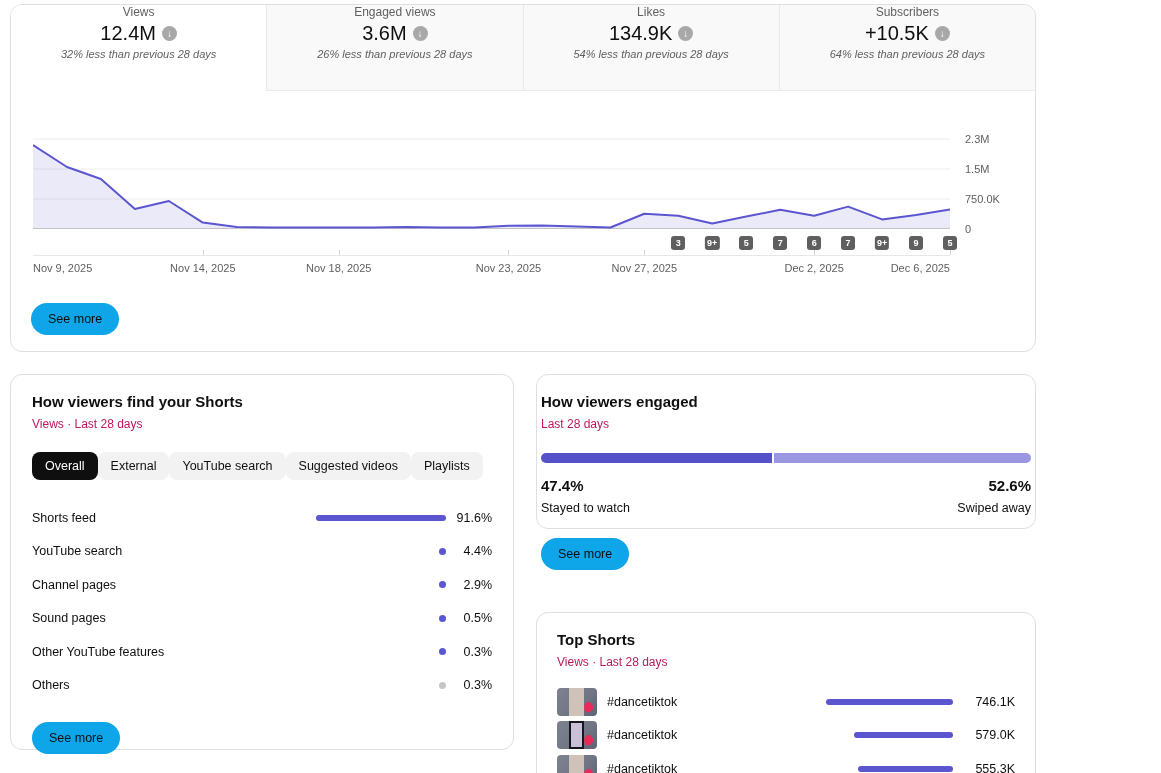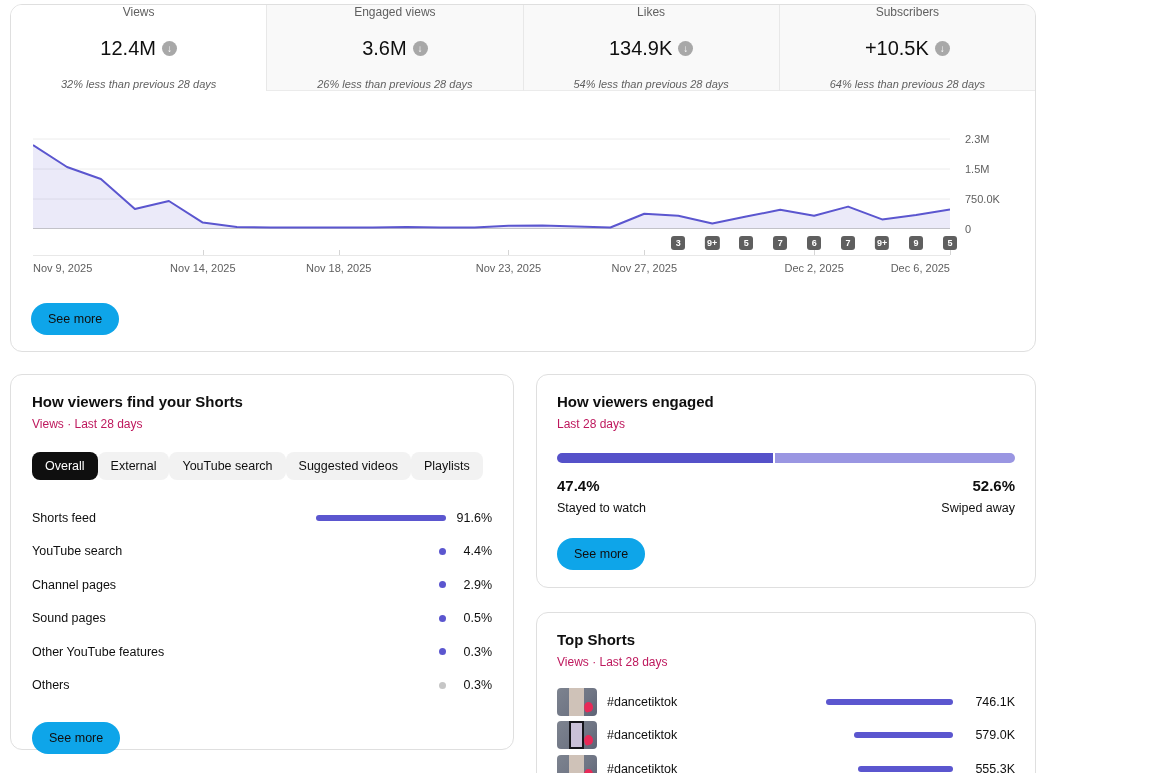--- a/index.html
+++ b/index.html
@@ -12,21 +12,21 @@
   }
   .card{
     position:absolute; background:#fff; border:1px solid #dfdfdf;
     border-radius:12px;
   }
   
   #card-main{ left:10px; top:4px; width:1026px; height:348px; overflow:hidden; }
   .metric-tabs{ display:flex; height:86px; }
   .metric-tab{
     flex:1; display:flex; flex-direction:column; align-items:center;
-    justify-content:space-between; gap:3px; background:#f9f9f9;
+    justify-content:flex-start; gap:3px; background:#f9f9f9;
     border-bottom:1px solid #ebebeb; border-left:1px solid #e8e8e8; cursor:pointer;
   }
   .metric-tab:first-child{ border-left:none; }
   .metric-tab.selected{ background:#fff; border-bottom-color:transparent; }
   .metric-label{ font-size:12px; color:#606060; }
   .metric-value-row{ display:flex; align-items:center; gap:6px; }
   .metric-value{ font-size:20px; color:#0f0f0f; }
   .down-icon{
     width:15px; height:15px; border-radius:50%; background:#a8a8a8; color:#fff;
     font-size:10px; line-height:15px; text-align:center; display:inline-block;
@@ -62,21 +62,21 @@
   .t-row{ display:flex; align-items:center; height:33.5px; }
   .t-label{ flex:1; font-size:12.5px; }
   .t-marker-area{ width:130px; display:flex; justify-content:flex-end; align-items:center; }
   .t-bar{ height:6px; border-radius:3px; background:var(--accent); }
   .t-dot{ width:7px; height:7px; border-radius:50%; background:var(--accent); }
   .t-dot.gray{ background:#c6c6c6; }
   .t-value{ width:46px; text-align:right; font-size:12.5px; }
   #card-traffic .see-more{ margin-top:20px; }
 
   
-  #card-engaged{ left:536px; top:374px; width:500px; height:214px; padding:18px 20px; }
+  #card-engaged{ left:536px; top:374px; width:500px; height:155px; padding:18px 4px; }
   .engage-bar{ display:flex; gap:2px; height:10px; margin-top:22px; }
   .seg{ height:10px; }
   .seg-left{ background:#5551c9; border-radius:5px 0 0 5px; }
   .seg-right{ background:var(--accent-light); border-radius:0 5px 5px 0; flex:1; }
   .pct-row{ display:flex; justify-content:space-between; margin-top:14px; font-size:15px; font-weight:bold; }
   .pct-label-row{ display:flex; justify-content:space-between; margin-top:7px; font-size:12.5px; }
   #card-engaged .see-more{ margin-top:23px; }
 
   
   #card-top-shorts{ left:536px; top:612px; width:500px; height:230px; padding:18px 20px; }

